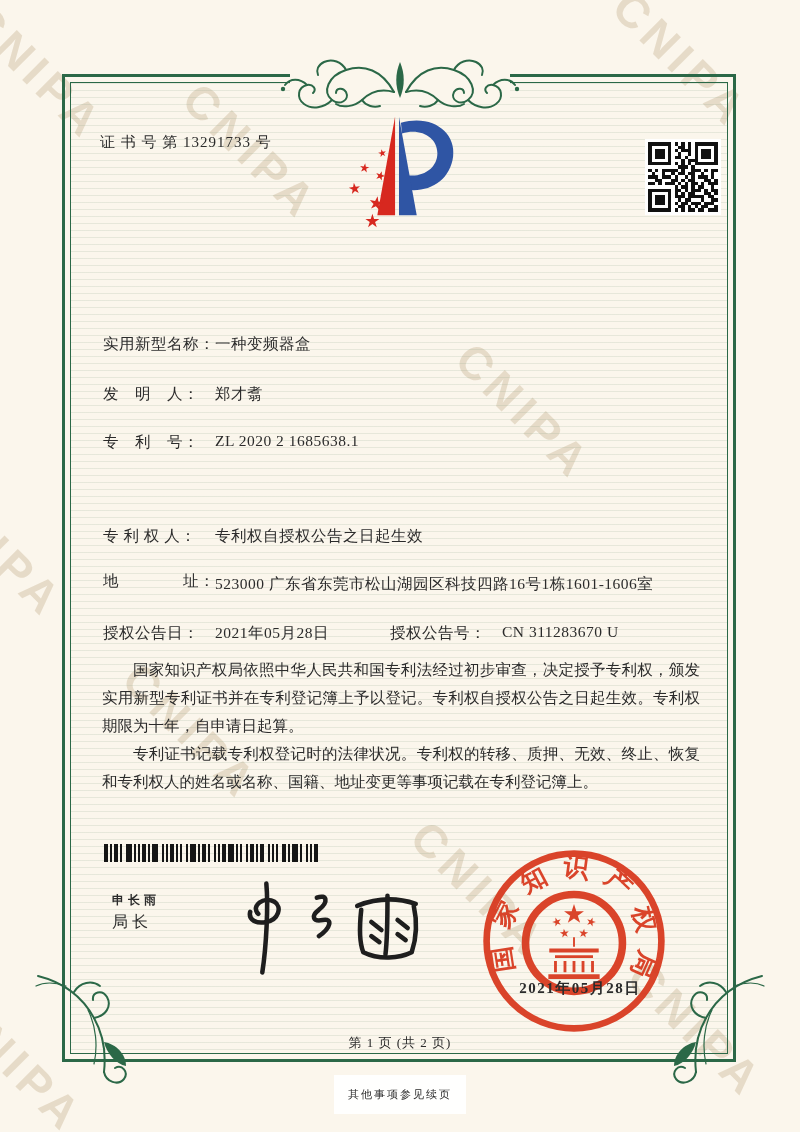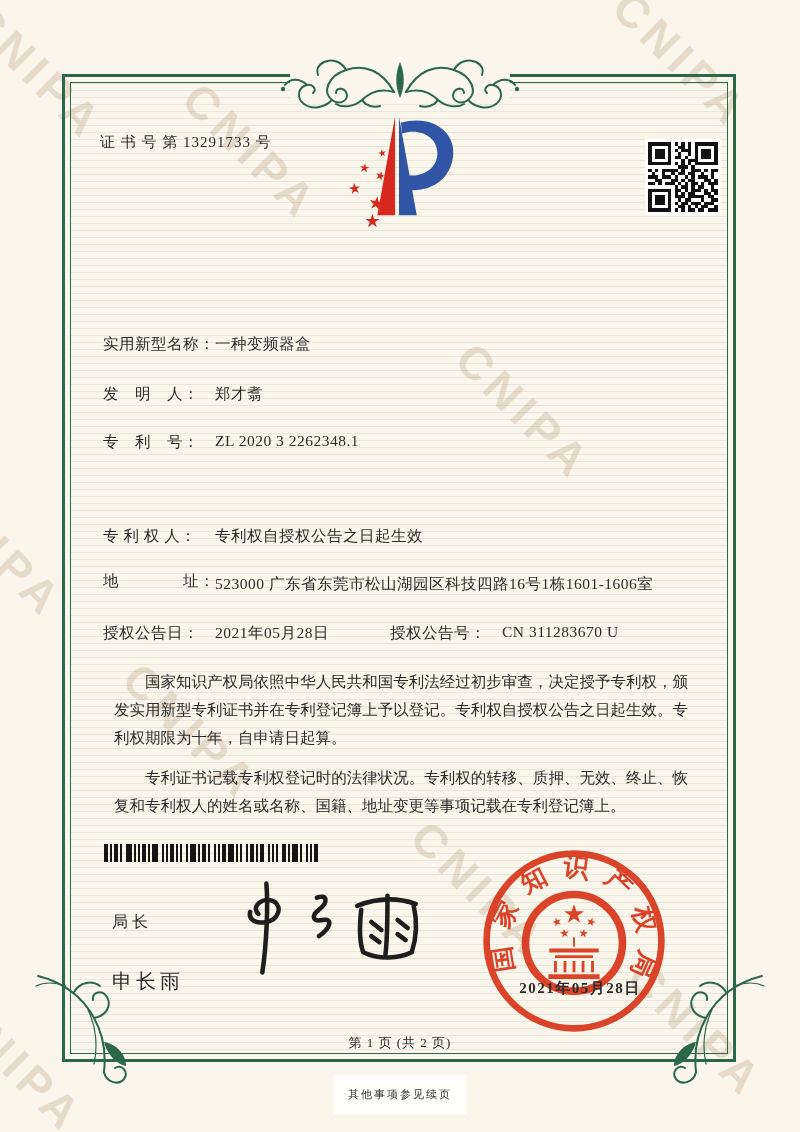--- a/index.html
+++ b/index.html
@@ -23,24 +23,24 @@
   .logo{position:absolute;left:334px;top:112px;width:128px;height:118px;z-index:4;}
   .qr{position:absolute;left:645px;top:139px;width:76px;height:76px;background:#fff;z-index:4;}
   .title{position:absolute;left:0;top:242px;width:100%;text-align:center;font-size:37px;
          font-weight:bold;letter-spacing:6px;z-index:4;}
   .row{position:absolute;left:103px;display:flex;font-size:15.5px;letter-spacing:.5px;z-index:4;}
   .row .lbl{width:112px;flex:none;}
   .row .val{max-width:470px;}
   .row-address .val{width:458px;line-height:25px;}
   .body-text{position:absolute;left:102px;top:656px;width:598px;font-size:15.5px;line-height:28px;
              text-align:justify;z-index:4;}
-  .body-text p{margin:12px;text-indent:2em;}
+  .body-text p{margin:0;text-indent:2em;}
   .barcode{position:absolute;left:104px;top:844px;height:18px;display:flex;align-items:stretch;z-index:4;}
   .director-title{position:absolute;left:112px;top:912px;font-size:16px;letter-spacing:4px;z-index:4;}
-  .director-name{position:absolute;left:112px;top:968px;font-size:20px;letter-spacing:4px;z-index:4;}
+  .director-name{position:absolute;left:112px;top:892px;font-size:12px;letter-spacing:4px;z-index:4;font-weight:bold;}
   .signature{position:absolute;left:230px;top:874px;width:212px;height:104px;z-index:4;}
   .seal-svg{position:absolute;left:479px;top:846px;width:190px;height:190px;z-index:4;opacity:.93;}
   .seal-date{position:absolute;left:490px;top:979px;width:180px;text-align:center;font-size:15px;
              font-weight:bold;letter-spacing:1.5px;z-index:5;}
   .page-info{position:absolute;left:0;top:1034px;width:100%;text-align:center;font-size:13px;
              letter-spacing:1px;z-index:4;}
   .note{position:absolute;left:50%;top:1075px;transform:translateX(-50%);font-size:11px;
         letter-spacing:2px;background:rgba(255,255,255,.92);padding:12px 14px;z-index:4;white-space:nowrap;}
 </style>
 </head>
@@ -381,21 +381,21 @@
   <div class="row" style="top:334px">
     <span class="lbl">实用新型名称：</span>
     <span class="val">一种变频器盒</span>
   </div>
   <div class="row" style="top:384px">
     <span class="lbl">发　明　人：</span>
     <span class="val">郑才翥</span>
   </div>
   <div class="row" style="top:432px">
     <span class="lbl">专　利　号：</span>
-    <span class="val">ZL 2020 3 2262348.1</span>
+    <span class="val">ZL 2020 2 1685638.1</span>
   </div>
   <div class="row" style="top:526px">
     <span class="lbl">专 利 权 人：</span>
     <span class="val">专利权自授权公告之日起生效</span>
   </div>
   <div class="row row-address" style="top:571px">
     <span class="lbl">地　　　　址：</span>
     <span class="val">523000 广东省东莞市松山湖园区科技四路16号1栋1601-1606室</span>
   </div>
   <div class="row" style="top:623px">

